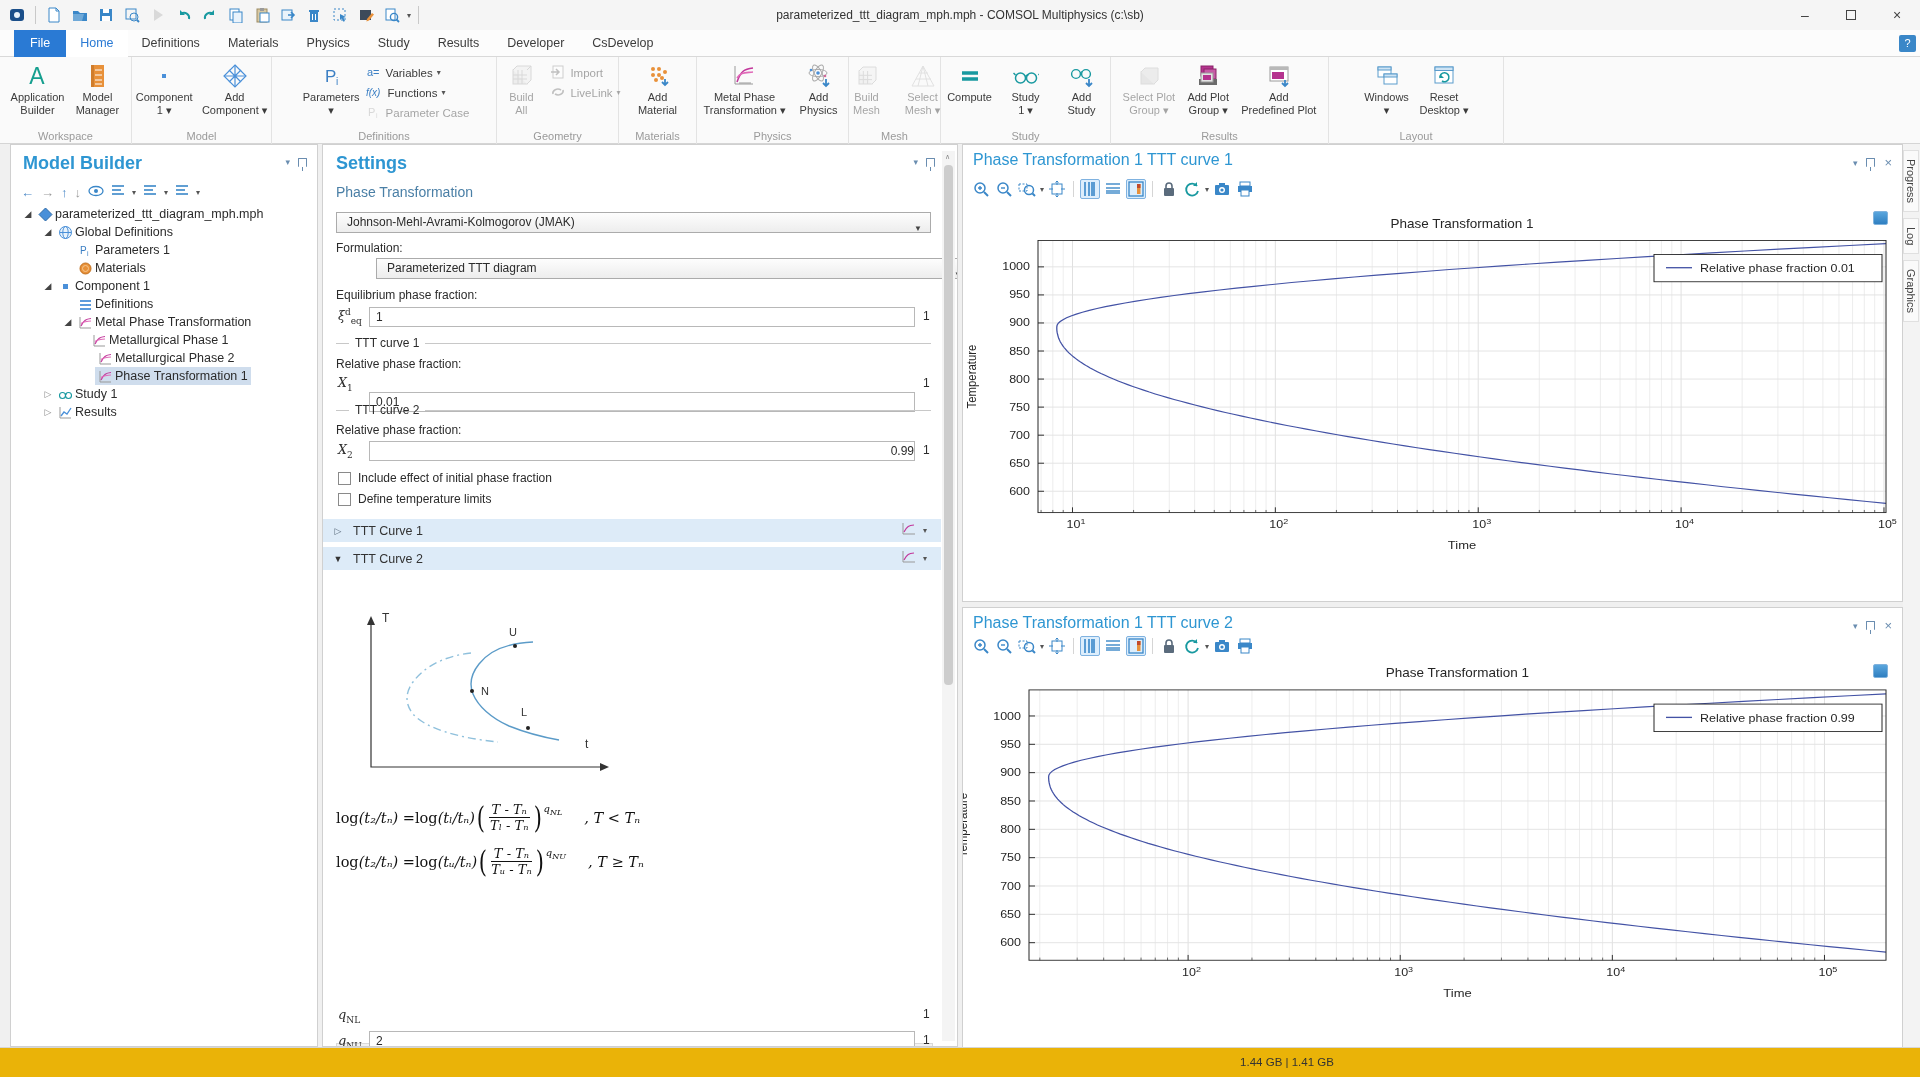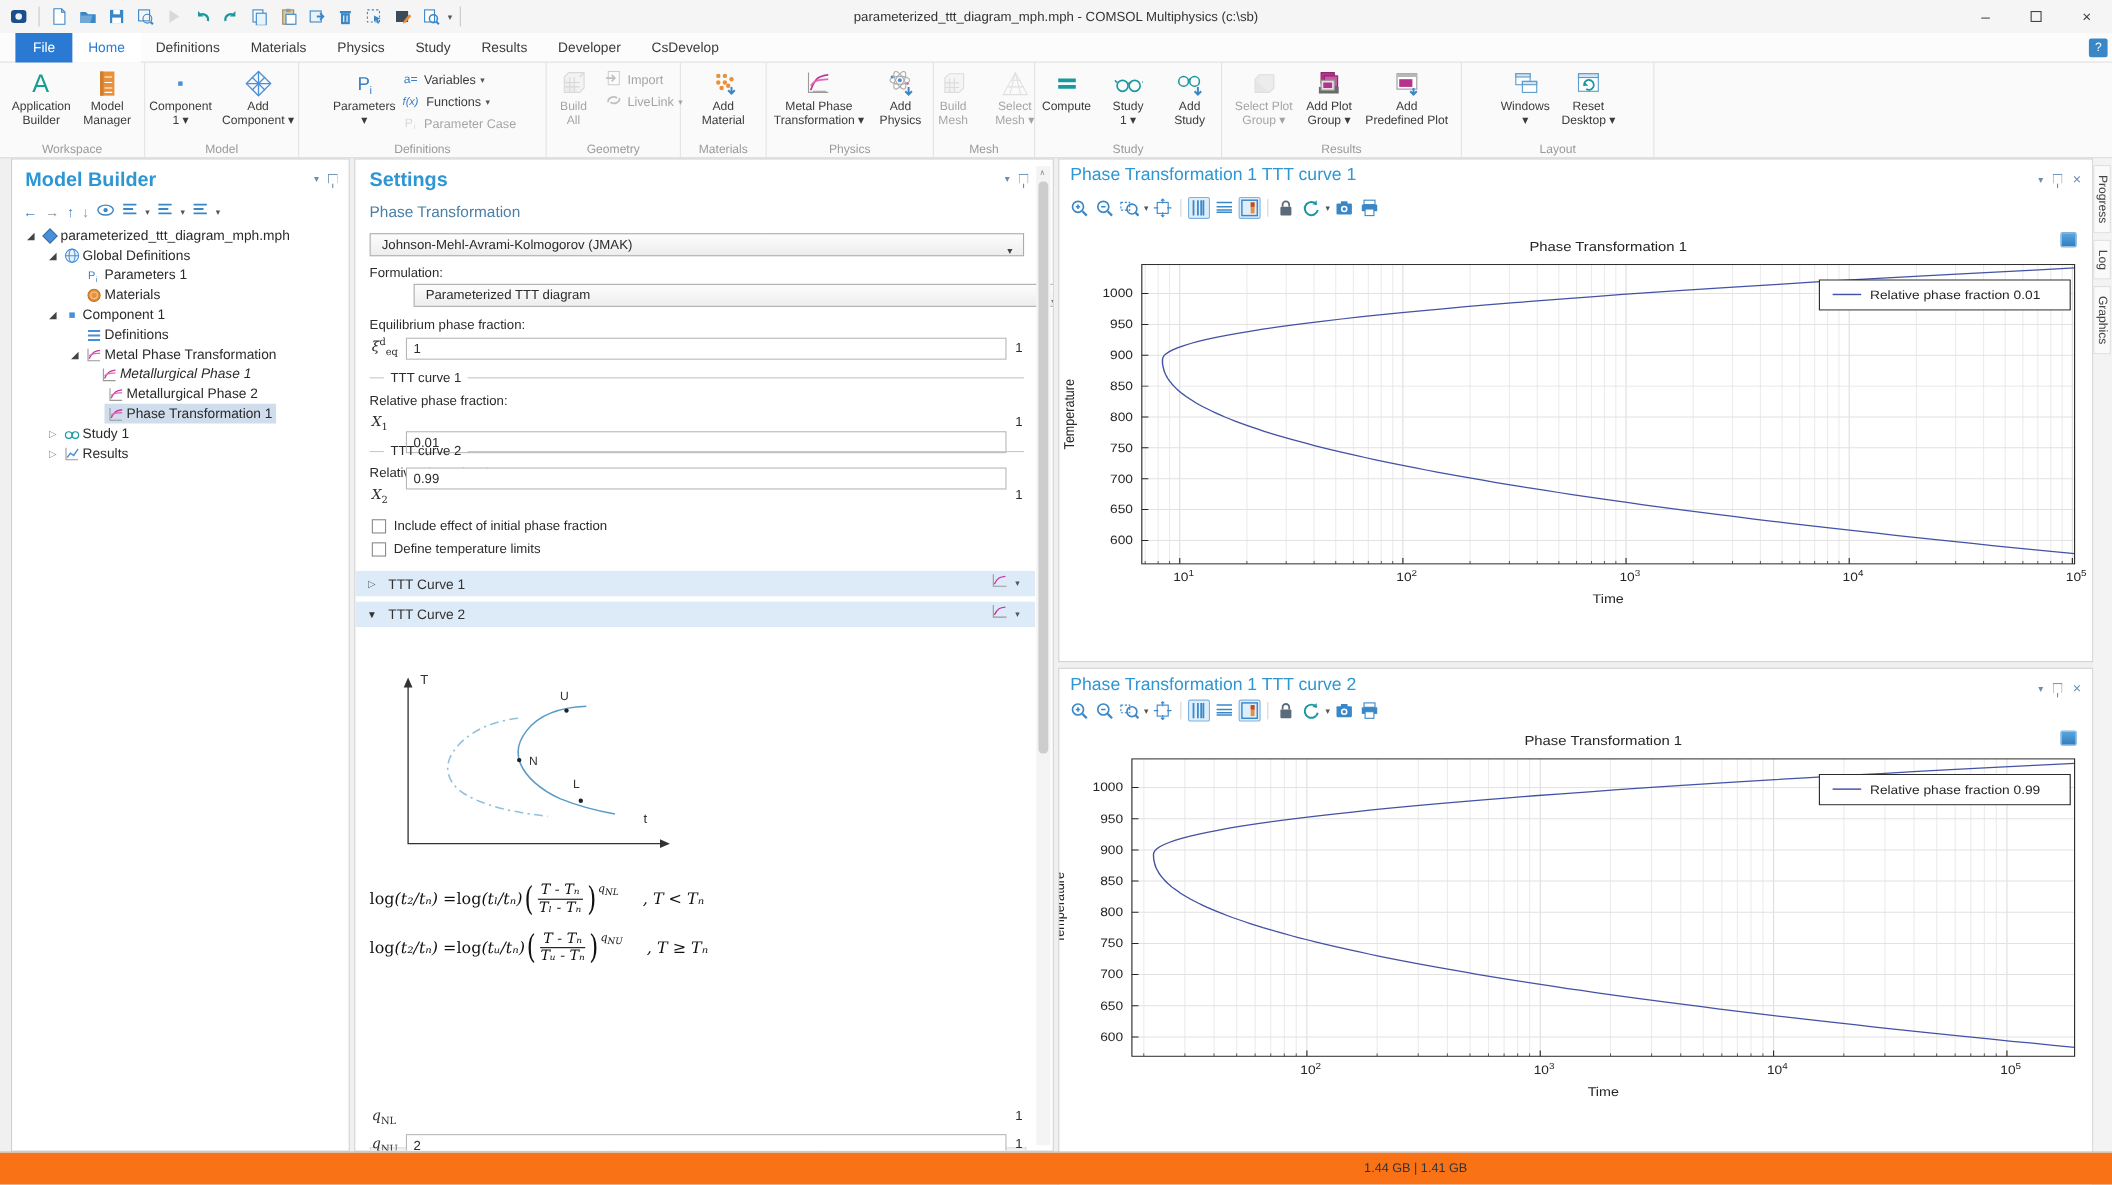--- a/index.html
+++ b/index.html
@@ -114,21 +114,21 @@
   .gtb.pressed { background:#ddeefc; border:1px solid #7fb2e0; border-radius:2px; }
   .gtb-sep { width:1px; height:16px; background:#d5d5d5; margin:0 3px; }
   .miniblue { position:absolute; width:15px; height:14px; background:linear-gradient(#5aa6dd,#2f7fc1);
     border:1px solid #7fb2dd; border-radius:2px; }
   .plot-svg { position:absolute; left:0; top:0; }
 
   
   #side-strip { position:absolute; left:1903px; top:144px; width:17px; height:903px; background:#f3f3f3; }
   .side-tab { writing-mode:vertical-rl; font-size:11px; color:#444; padding:8px 1px; margin-top:6px;
     background:#fafafa; border:1px solid #e0e0e0; }
-  #statusbar { position:absolute; left:0; top:1047px; width:1920px; height:30px; background:#f97316;
+  #statusbar { position:absolute; left:0; top:1047px; width:1920px; height:30px; background:#eab308;
     border-top:1px solid #d6d6d6; }
   #status-mem { position:absolute; left:1177px; top:0; width:220px; text-align:center; font-size:11.5px;
     line-height:29px; color:#333; }
 </style>
 </head>
 <body>
 
 <div id="app">
 
   <div id="titlebar">
@@ -709,21 +709,21 @@
             <span class="tico">
               <svg width="15" height="15" viewBox="0 0 15 15">
                 <path d="M2 2v11h11" fill="none" stroke="#999"></path>
                 <path d="M3 11C6 5 8 4 13 3.5" fill="none" stroke="#c2379b" stroke-width="1.2"></path>
                 <path d="M3 8.5C6 6 9 6.5 13 6" fill="none" stroke="#e06ab8" stroke-width="1.2"></path>
               </svg>
             </span>
             <span>Metal Phase Transformation</span>
           </span>
         </div>
-        <div class="trow" style="padding-left: 64px; font-style: italic;">
+        <div class="trow" style="padding-left: 64px;">
           <span class="texp"></span>
           <span class="tsel-wrap">
             <span class="tico">
               <svg width="15" height="15" viewBox="0 0 15 15">
                 <path d="M2 2v11h11" fill="none" stroke="#999"></path>
                 <path d="M3 11C6 5 8 4 13 3.5" fill="none" stroke="#c2379b" stroke-width="1.2"></path>
                 <path d="M3 8.5C6 6 9 6.5 13 6" fill="none" stroke="#e06ab8" stroke-width="1.2"></path>
               </svg>
             </span>
             <span>Metallurgical Phase 1</span>
@@ -816,21 +816,21 @@
     <div class="sfield" style="top:247px;">0.01</div>
     <div class="sunit" style="top:231px;">1</div>
 
     <div class="sdivider" style="top:258px;">
       <i class="dline dl1"></i>
         <span>TTT curve 2</span>
         <i class="dline dl2"></i>
     </div>
     <div class="slabel" style="top:278px;">Relative phase fraction:</div>
     <div class="sym" style="top:297px;"><span>X</span><sub>2</sub></div>
-    <div class="sfield" style="top:280px;">0.99</div>
+    <div class="sfield" style="top:296px;text-align:right;">0.99</div>
     <div class="sunit" style="top:298px;">1</div>
 
     <div class="cbrow" style="top:326px;">
       <span class="cbox"></span>
       <span>Include effect of initial phase fraction</span>
     </div>
     <div class="cbrow" style="top:347px;">
       <span class="cbox"></span>
       <span>Define temperature limits</span>
     </div>

